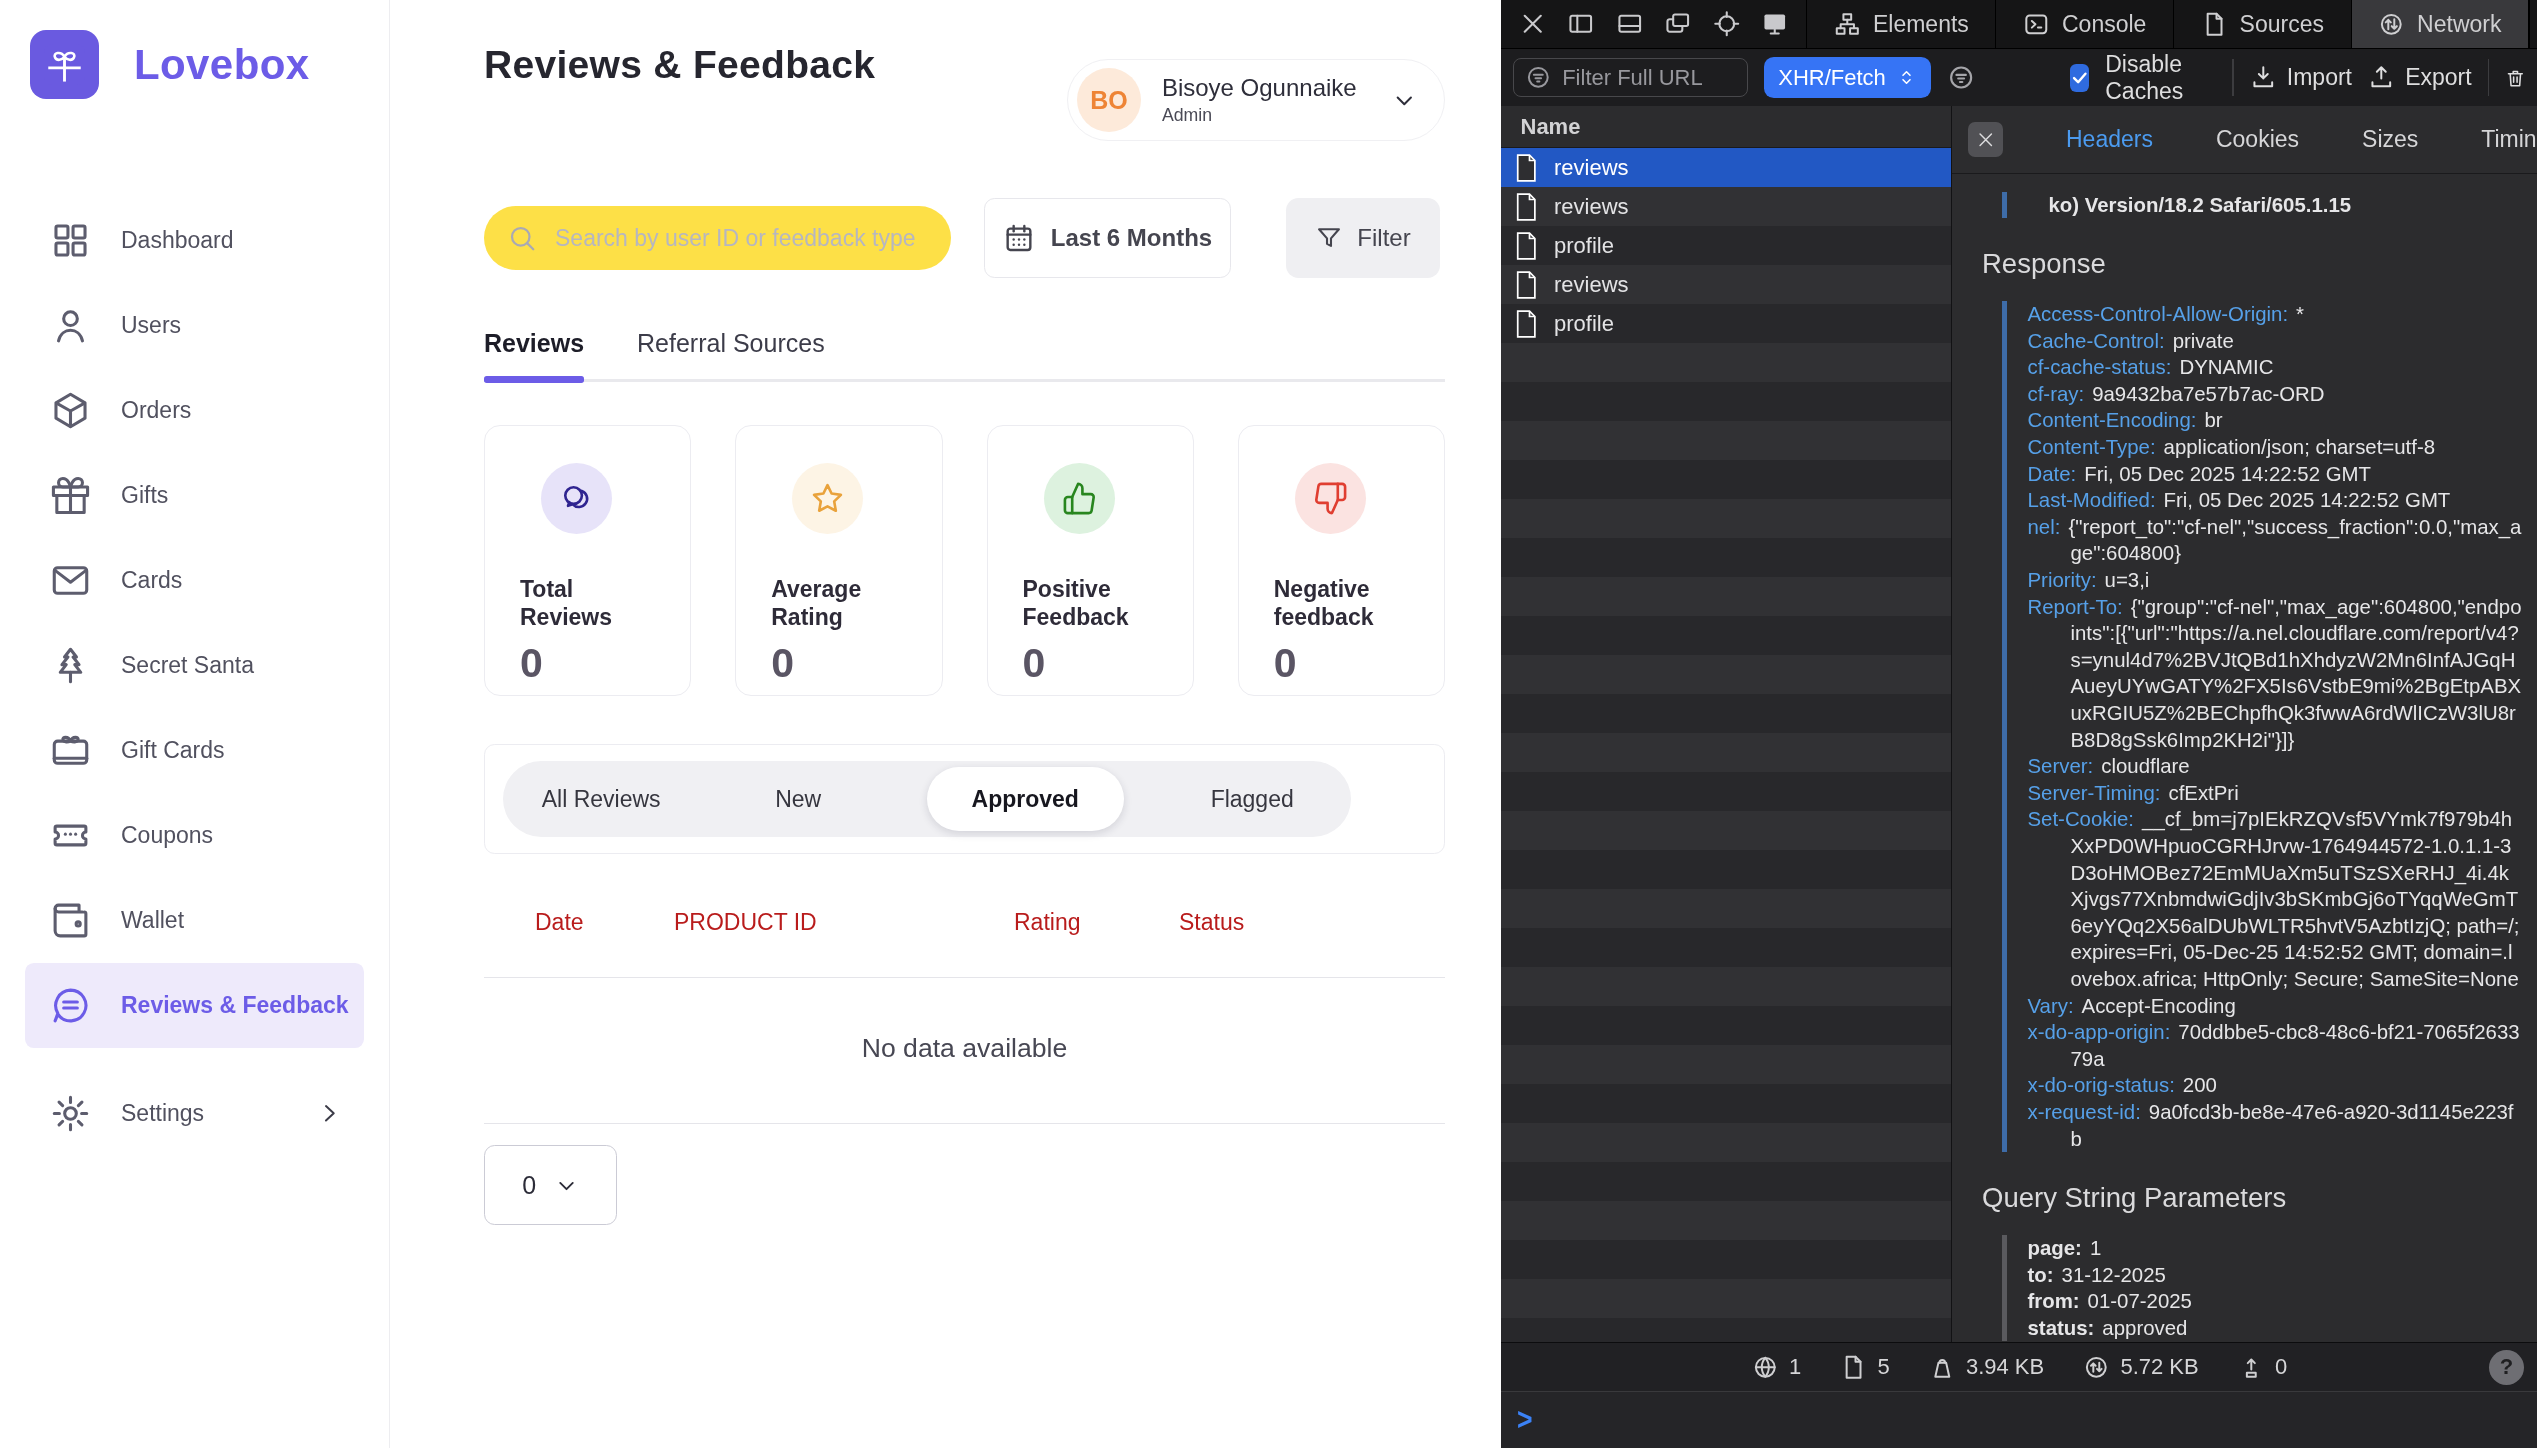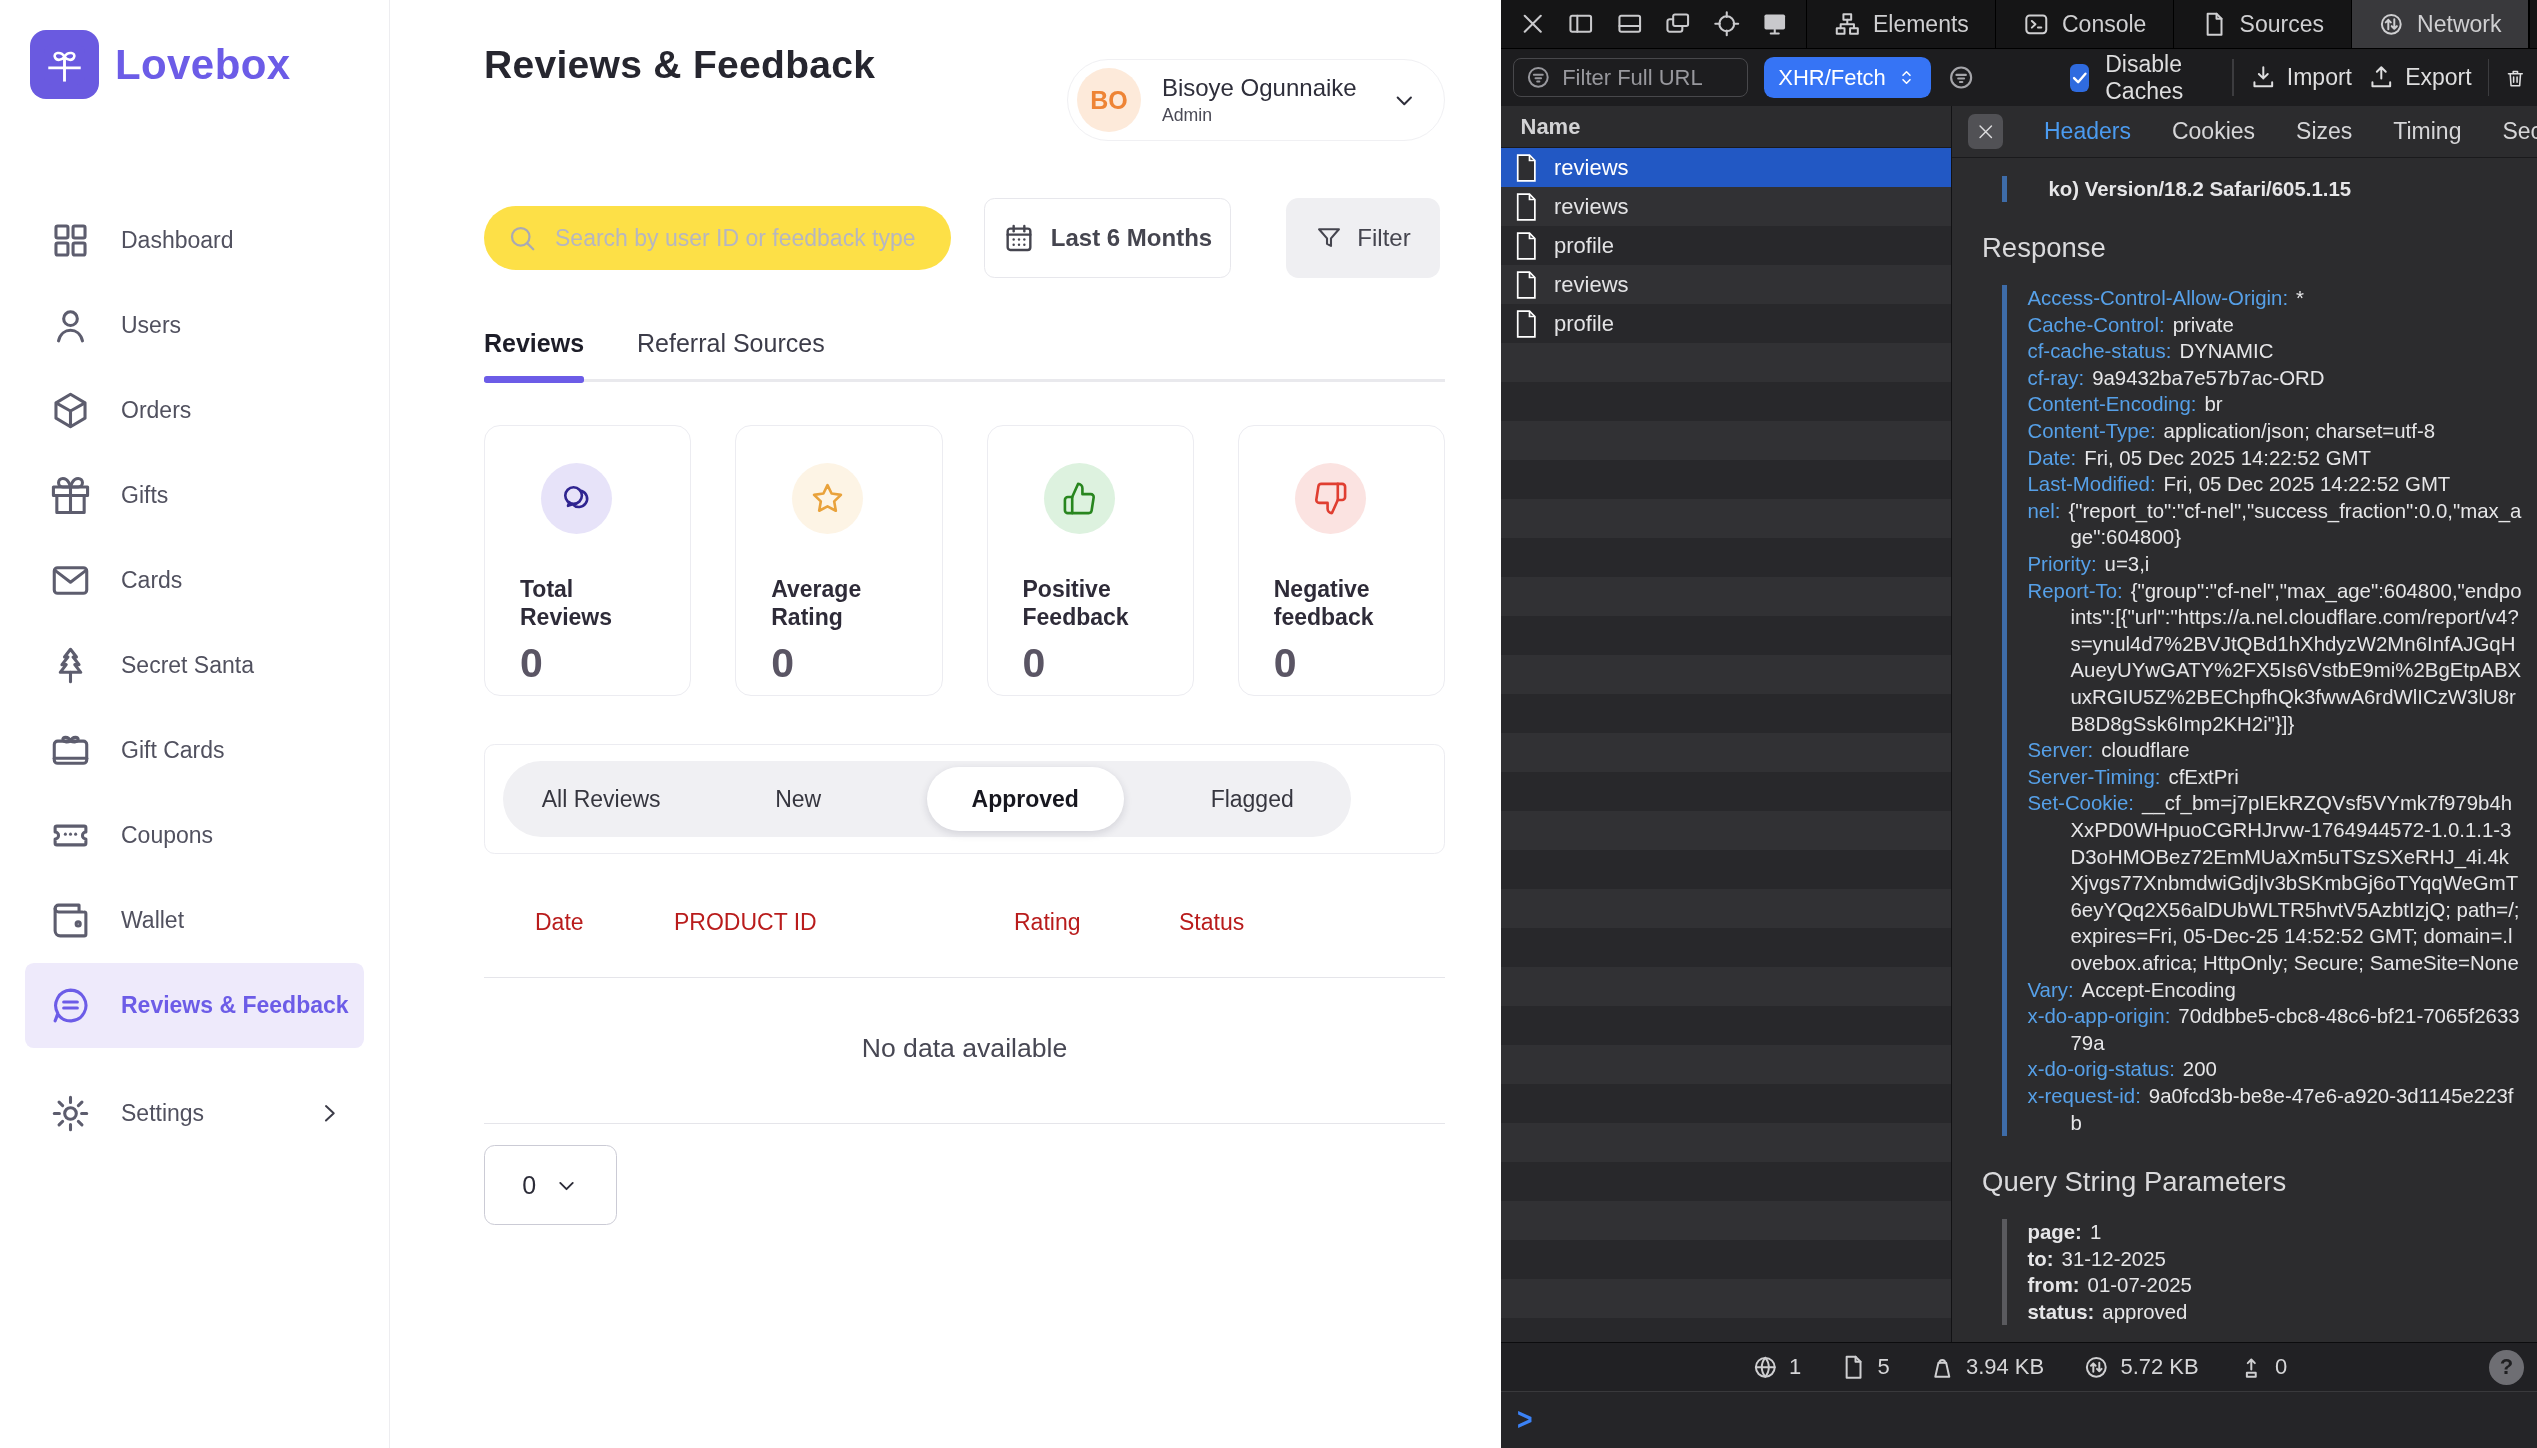--- a/index.html
+++ b/index.html
@@ -3,21 +3,21 @@
 <meta charset="utf-8">
 <style>
   html,body{margin:0;padding:0;}
   body{width:2538px;height:1449px;overflow:hidden;background:#fff;
        font-family:"Liberation Sans","DejaVu Sans",sans-serif;-webkit-font-smoothing:antialiased;}
   .root{display:flex;width:2538px;height:1449px;}
 
   
   .page{width:1501px;height:100%;background:#fff;display:flex;box-sizing:border-box;}
   .sidebar{width:390px;flex-shrink:0;border-right:1.8px solid #ededf0;box-sizing:border-box;padding-top:30px;}
-  .brand{display:flex;align-items:center;gap:16px;padding-left:30px;}
+  .brand{display:flex;align-items:center;gap:35px;padding-left:30px;}
   .brand-badge{width:69px;height:69px;border-radius:16px;background:#6a5ae0;display:flex;align-items:center;justify-content:center;}
   .brand-name{font-size:42px;font-weight:700;color:#6c5ce7;letter-spacing:0.4px;}
   .nav{margin-top:99px;display:flex;flex-direction:column;}
   .nav-item{display:flex;align-items:center;height:85px;margin:0 25px;padding-left:25px;border-radius:8.9px;
             color:#51515f;font-size:23px;font-weight:500;cursor:pointer;}
   .nav-item .nicon{width:41px;height:41px;flex-shrink:0;color:#5d5d6e;}
   .nav-item span.lbl{margin-left:30px;}
   .nav-item.active{background:#eeeafb;color:#6c5ce7;font-weight:600;}
   .nav-item.active .nicon{color:#6c5ce7;}
   .nav-item.settings{margin-top:23px;}
@@ -120,21 +120,21 @@
   .dt-list-head{height:41px;display:flex;align-items:center;padding-left:19.5px;font-size:22px;font-weight:600;
                 color:#d2d2d4;background:#2c2c2e;border-bottom:1.8px solid #1a1a1c;flex-shrink:0;}
   .dt-row{height:39px;display:flex;align-items:center;gap:14px;padding-left:12.4px;font-size:22px;color:#e3e3e5;cursor:pointer;}
   .dt-row.odd{background:#313134;}
   .dt-row.even{background:#28282b;}
   .dt-row.selected{background:#2258c4;color:#fff;}
   .docicon{width:26.6px;height:30px;flex-shrink:0;}
   .dt-list-fill{flex:1;background:repeating-linear-gradient(180deg,#313134 0 39px,#28282b 39px 78px);}
 
   .dt-detail{flex:1;display:flex;flex-direction:column;background:#2c2c2e;min-width:0;}
-  .dt-detail-tabs{height:43px;display:flex;align-items:center;gap:41px;padding:4px 16px;border-bottom:1.8px solid #1a1a1c;flex-shrink:0;}
+  .dt-detail-tabs{height:43px;display:flex;align-items:center;gap:63px;padding:12px 16px;border-bottom:1.8px solid #1a1a1c;flex-shrink:0;}
   .dt-close{width:35px;height:35px;background:#515155;border-radius:7px;display:flex;align-items:center;justify-content:center;
             color:#dcdcde;cursor:pointer;flex-shrink:0;}
   .dt-close svg{width:19.5px;height:19.5px;}
   .dtab{font-size:23px;color:#d6d6d8;cursor:pointer;}
   .dtab.active{color:#4b9bf0;}
   .dt-content{flex:1;overflow:hidden;padding:14px 16px 0 30px;}
   .blk{border-left:5.3px solid #3e6ca8;padding-left:21px;margin-left:19.5px;}
   .blk.gray{border-left-color:#5a5a5e;}
   .kv{font-size:20.4px;line-height:26.6px;color:#e6e6e8;padding-left:43px;text-indent:-43px;word-break:break-all;}
   .kv .k{color:#56a0e8;margin-right:8px;}

